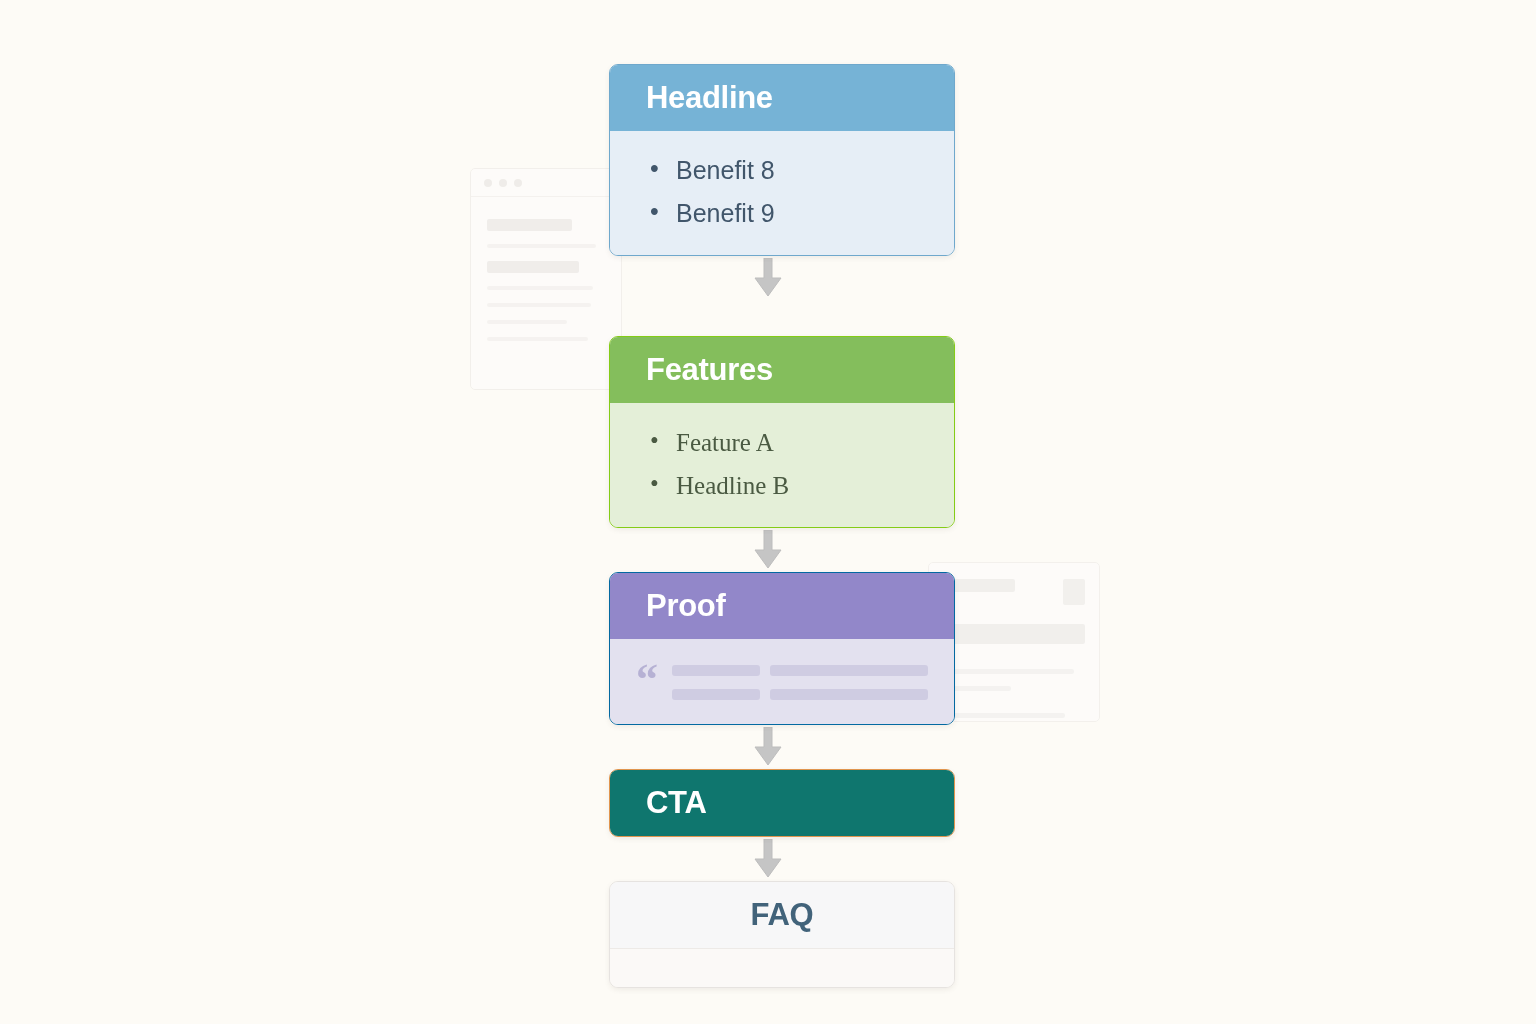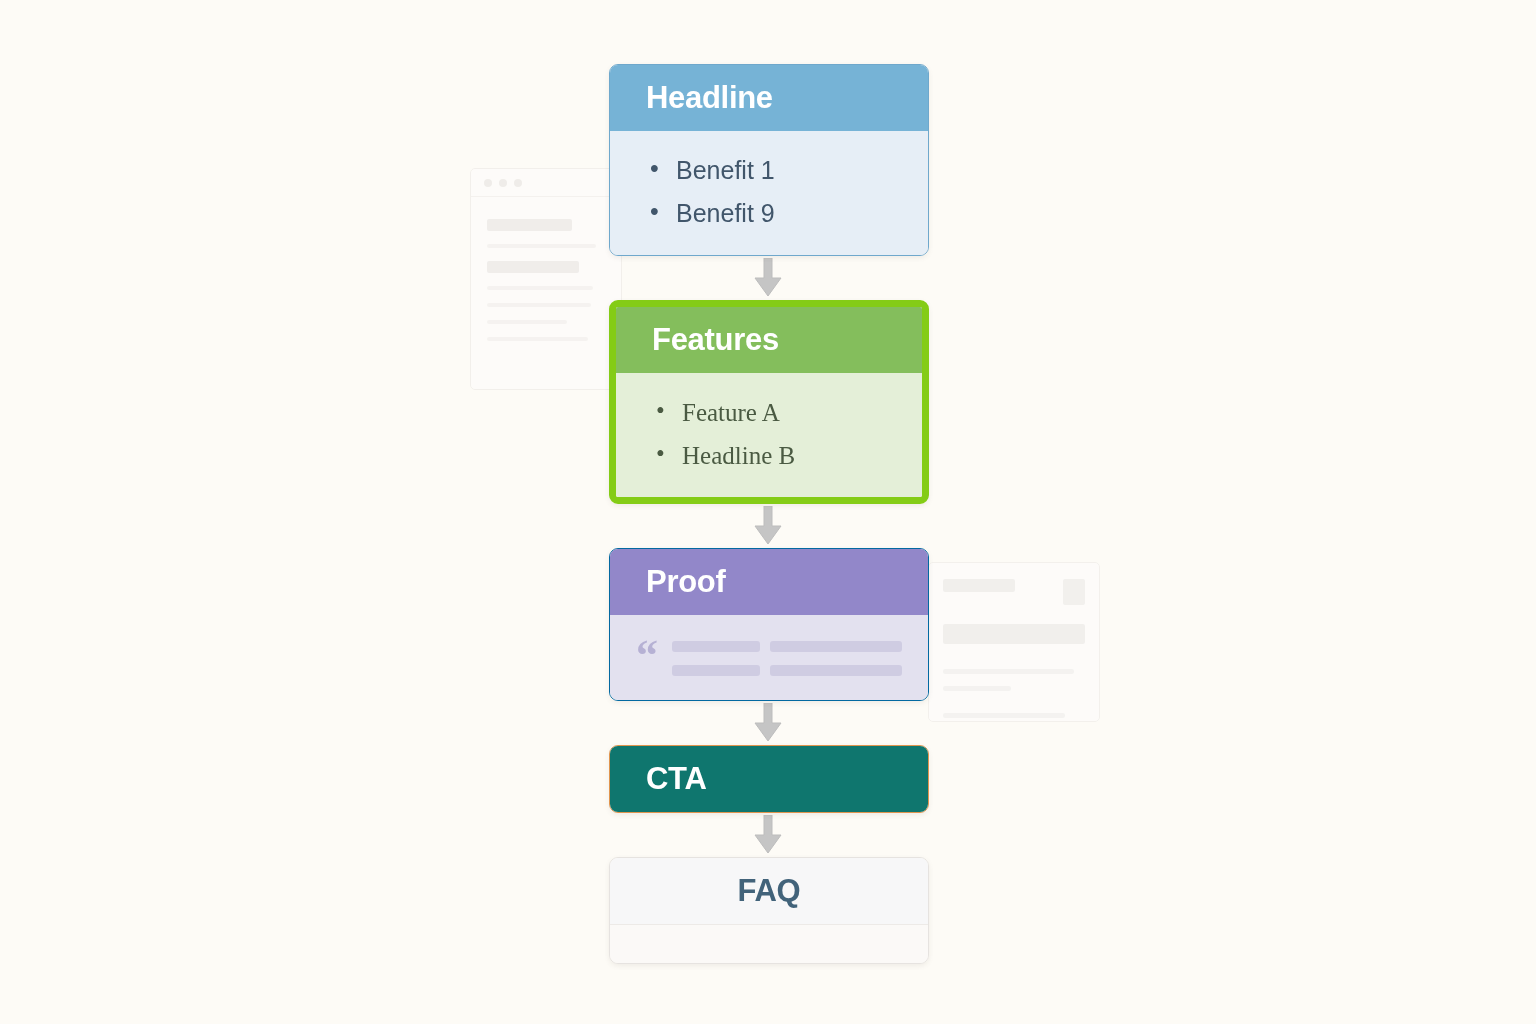--- a/index.html
+++ b/index.html
@@ -76,21 +76,21 @@
   
   .flow {
     position: absolute;
     left: 609px;
     top: 64px;
     width: 318px;
     z-index: 2;
   }
 
   .card {
-    width: 320px;
+    width: 346px;
     border-radius: 9px;
     overflow: hidden;
     box-shadow: 0 2px 5px rgba(120,110,100,0.10);
     position: relative;
   }
   .card-head {
     padding: 15px 36px;
     font-size: 31px;
     font-weight: bold;
     letter-spacing: -0.3px;
@@ -114,21 +114,21 @@
     font-size: 25px;
   }
 
   
   .card-headline { border: 1px solid #6FA8CC; }
   .card-headline .card-head { background: #76B3D6; color: #FFFFFF; }
   .card-headline .card-body { background: #E6EEF6; }
   .card-headline li, .card-headline li::before { color: #41566B; }
 
   
-  .card-features { border: 7px solid #84cc16; }
+  .card-features { border: 1px solid #84cc16; margin-top: 36px; }
   .card-features .card-head { background: #84BE5C; color: #FFFFFF; }
   .card-features .card-body { background: #E4EFD8; font-family: Liberation Serif, serif; }
   .card-features li, .card-features li::before { color: #4A5A42; }
 
   
   .card-proof { border: 1px solid #0369a1; }
   .card-proof .card-head { background: #9287C9; color: #FFFFFF; }
   .card-proof .card-body { background: #E3E1EF; padding: 20px 26px 24px 26px; }
 
   .quote-block { display: flex; align-items: flex-start; gap: 14px; }
@@ -220,21 +220,21 @@
   </div>
 
 </div>
 
 <div class="flow">
 
   <div class="card card-headline">
     <div class="card-head">Headline</div>
     <div class="card-body">
       <ul>
-        <li>Benefit 1</li>
+        <li>Benefit 8</li>
         <li>Benefit 9</li>
       </ul>
     </div>
   </div>
 
   <div class="arrow">
     <svg width="30" height="40" viewBox="0 0 30 40">
       <polygon points="11,0 19,0 19,20 28,20 15,38 2,20 11,20" fill="#C5C5C5" stroke="#BDBDBD" stroke-width="1"></polygon>
     </svg>
   </div>

